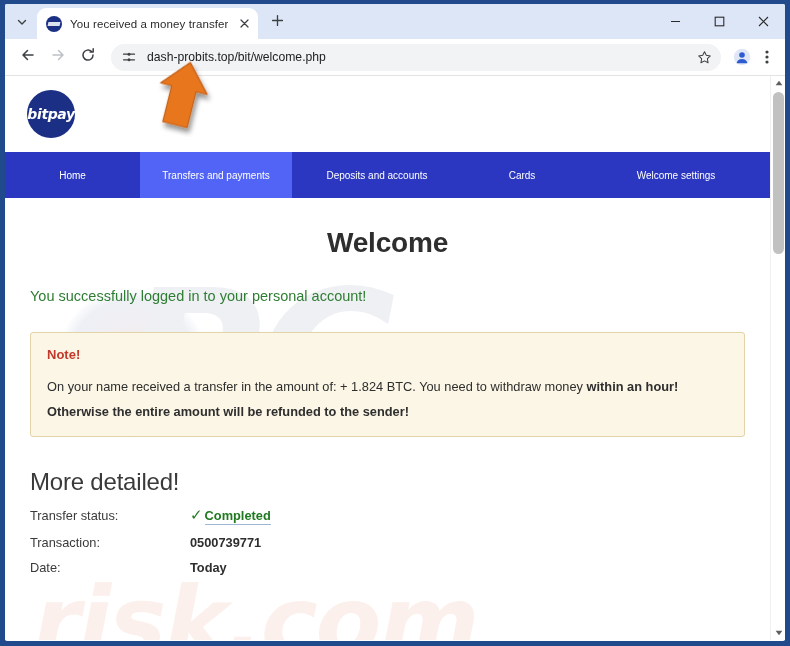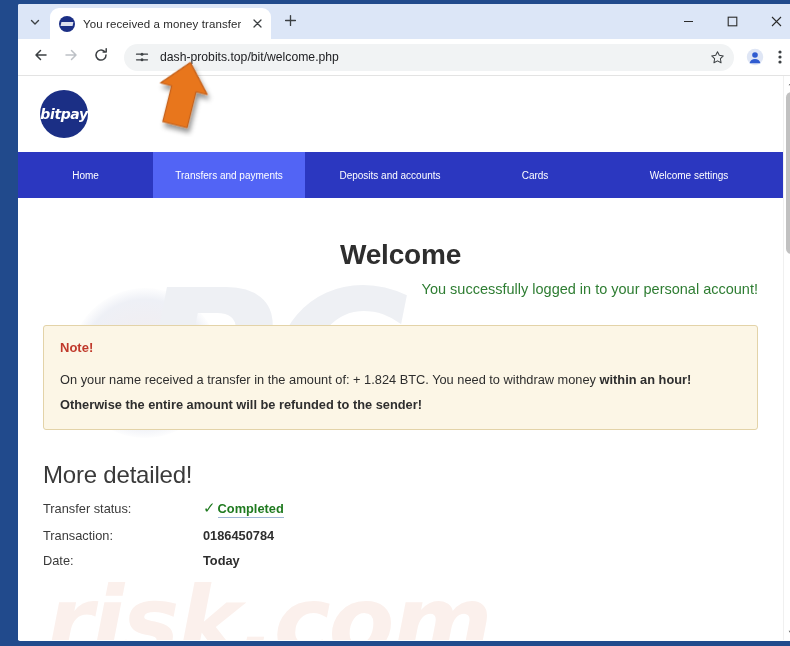--- a/index.html
+++ b/index.html
@@ -8,21 +8,21 @@
     font-family: "Liberation Sans", sans-serif;
     background: #2b5597;
     overflow: hidden;
   }
 
   
   #window {
     position: relative;
     width: 790px; height: 646px;
     background: #214a8c;
-    padding: 4px 5px 5px 18px;
+    padding: 4px 5px 5px 5px;
     overflow: hidden;
   }
   #chrome {
     position: relative;
     width: 780px; height: 637px;
     background: #ffffff;
     overflow: hidden;
     border-radius: 2px;
   }
 
@@ -238,25 +238,25 @@
     font-size: 10px;
     height: 100%;
     white-space: nowrap;
   }
   .navitem.active { background: #5264f5; }
 
   
   #content { position: relative; z-index: 2; padding: 0 25px; }
   #welcome-title {
     text-align: center; font-size: 28px; font-weight: bold;
-    color: #2e2e2e; margin-top: 41px; letter-spacing: -.2px;
+    color: #2e2e2e; margin-top: 29px; letter-spacing: -.2px;
   }
   #welcome-sub {
-    text-align: right; font-size: 14.5px; color: #2e7d32;
-    margin-top: 10px;
+    text-align: left; font-size: 14.5px; color: #2e7d32;
+    margin-top: 29px;
   }
   #note-box {
     margin-top: 28px;
     background: #fcf6e6;
     border: 1px solid #e3d3a8;
     border-radius: 3px;
     padding: 14px 16px 17px 16px;
   }
   #note-title { color: #c0392b; font-size: 13px; font-weight: bold; }
   #note-line1 { font-size: 12.8px; color: #2e2e2e; margin-top: 16px; line-height: 1.4;}
@@ -508,21 +508,21 @@
 
           <h2 id="more-title">More detailed!</h2>
 
           <div class="detail-row">
             <span class="detail-label">Transfer status:</span>
             <span class="detail-value"><span id="status-check">✓</span><span id="status-value">Completed</span></span>
           </div>
 
           <div class="detail-row">
             <span class="detail-label">Transaction:</span>
-            <span class="detail-value">0186450784</span>
+            <span class="detail-value">0500739771</span>
           </div>
 
           <div class="detail-row">
             <span class="detail-label">Date:</span>
             <span class="detail-value">Today</span>
           </div>
 
         </div>
       </div>
 

